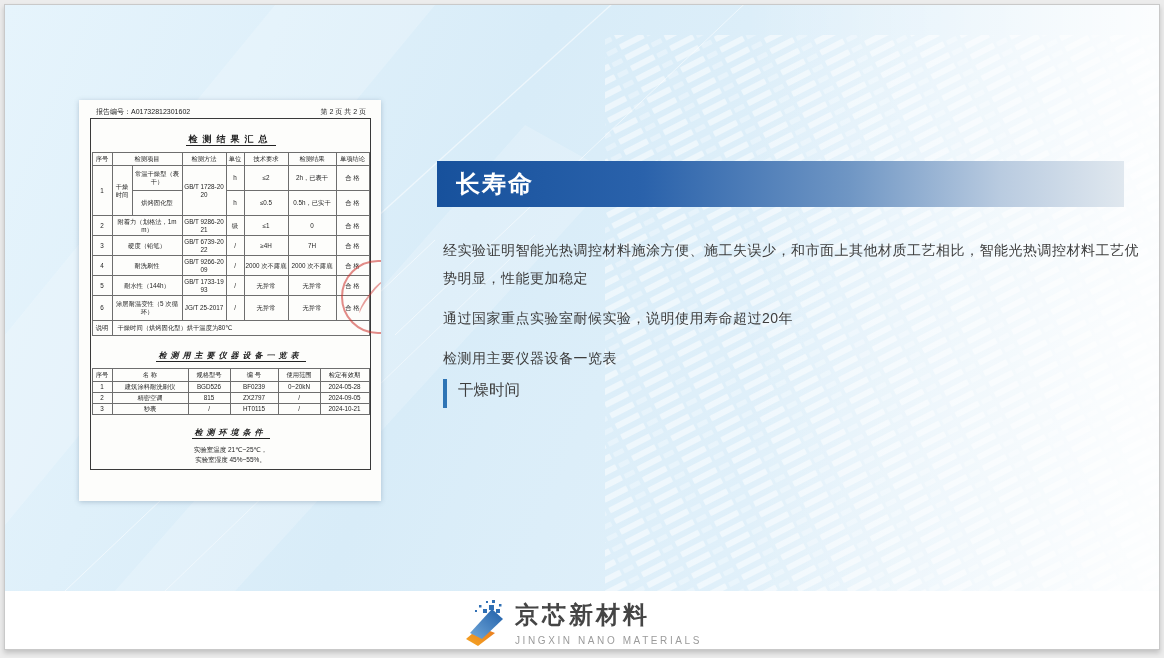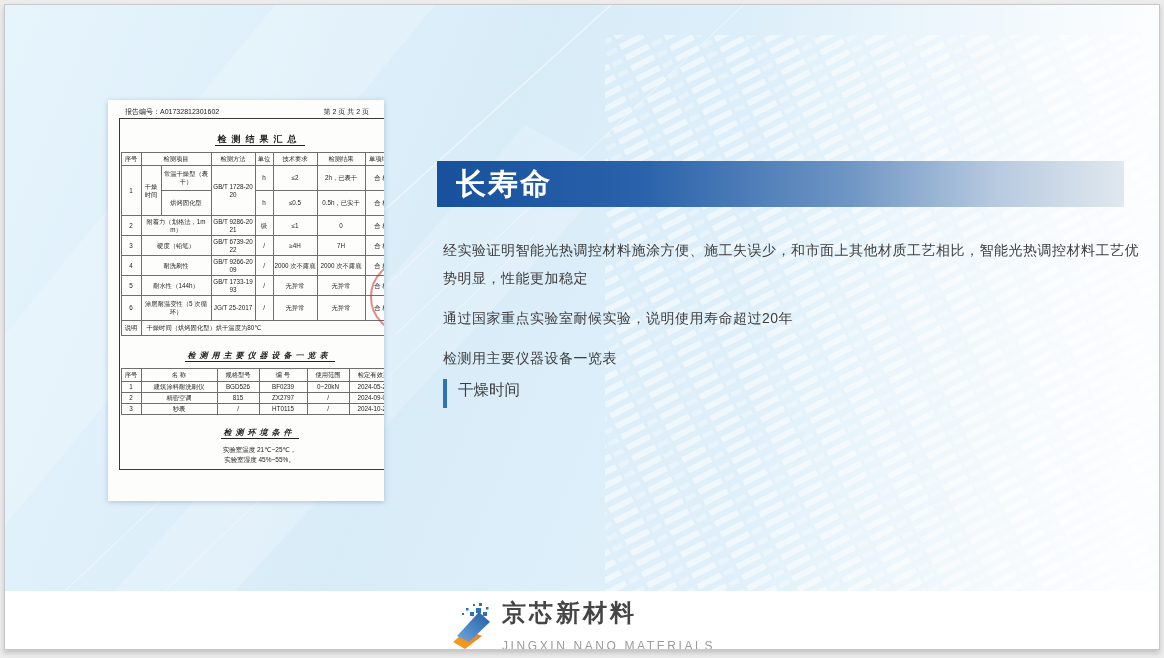--- a/index.html
+++ b/index.html
@@ -5,21 +5,21 @@
   * { margin:0; padding:0; box-sizing:border-box; }
   html,body { width:1164px; height:658px; background:#ececec; font-family:"Liberation Sans","DejaVu Sans",sans-serif; }
   .stage { position:relative; width:1164px; height:658px; overflow:hidden; }
   .slide { position:absolute; left:4px; top:4px; width:1156px; height:646px; background:#ffffff;
            border:1px solid #c9c9c9; box-shadow:0 3px 5px rgba(0,0,0,.18); overflow:hidden; }
   .blue-bg { position:absolute; left:0; top:0; width:100%; height:586px; overflow:hidden;
              background:linear-gradient(112deg,#e6f4fc 0%,#d8ecf8 40%,#e0f0fa 68%,#eef6fb 100%); }
   .decor { position:absolute; left:0; top:0; }
 
   
-  .report-page { position:absolute; left:103px; top:95px; width:276px; height:401px; background:#fdfdfb;
+  .report-page { position:absolute; left:74px; top:95px; width:302px; height:401px; background:#fdfdfb;
                  box-shadow:0 1px 5px rgba(60,90,120,.3); overflow:hidden; color:#222; }
   .rp-header { display:flex; justify-content:space-between; padding:7px 15px 0 17px; font-size:7px; color:#222; }
   .rp-box { position:absolute; left:11px; top:18px; width:281px; height:352px; border:1.5px solid #3a3a3a; overflow:hidden; }
   .rp-title { text-align:center; margin-top:9px; }
   .rp-title span { font-size:9px; font-weight:bold; letter-spacing:5px; border-bottom:1px solid #222; padding:0 3px 1px 3px; }
   .rp-title2 { text-align:center; margin-top:8px;font-style:italic; }
   .rp-title2 span { font-size:8px; font-weight:bold; letter-spacing:4px; border-bottom:1px solid #222; padding:0 3px 1px 3px; }
   table.rt, table.it { border-collapse:collapse; table-layout:fixed; margin:6px auto 0 auto; width:277px;
                        font-size:6.3px; line-height:1.25; color:#1d1d1d; text-align:center; }
   table.rt td, table.it td { border:1px solid #6e6e6e; padding:1px; word-break:break-all; vertical-align:middle; }
@@ -33,33 +33,33 @@
   .env-line { text-align:center; font-size:6.5px; line-height:10px; color:#1d1d1d; }
   .env-wrap { margin-top:6px; }
   .stamp { position:absolute; left:262px; top:160px; width:74px; height:74px; border:2.2px solid rgba(204,45,40,.55);
            border-radius:50%; }
   .stamp i { position:absolute; left:9px; top:30px; width:42px; height:10px; border-top:2px solid rgba(204,45,40,.45);
              transform:rotate(-52deg); border-radius:50%; }
 
   
   .title-bar { position:absolute; left:432px; top:156px; width:687px; height:46px; display:flex; align-items:center;
                background:linear-gradient(90deg,#17519c 0%,#2a62ab 30%,#6f96c4 60%,#b9cbe0 82%,#e0e8ef 100%); }
-  .title-text { color:#ffffff; font-weight:bold; font-size:30px; letter-spacing:2px; padding-left:19px; }
+  .title-text { color:#ffffff; font-weight:bold; font-size:24px; letter-spacing:2px; padding-left:19px; }
   .body-text { position:absolute; left:438px; top:231px; width:702px; font-size:14px; color:#3d3d3d;
                line-height:28px; letter-spacing:0.5px; }
   .body-text p { margin:0 0 12px 0; }
   .source { position:absolute; left:438px; top:374px; border-left:4px solid #2e74b5; padding:1px 0 2px 11px; color:#3d3d3d; }
   .source-label { font-size:15.5px; margin-bottom:5px; }
   .source-line { font-size:17px; line-height:22px; }
 
   
   .logo { position:absolute; left:50%; top:592px; transform:translateX(-50%); display:flex; align-items:center; gap:7px; }
   .logo-txt { display:flex; flex-direction:column; }
   .logo-cn { font-size:24px; font-weight:bold; color:#454545; letter-spacing:3px; font-family:"Liberation Sans","DejaVu Sans",sans-serif; }
-  .logo-en { font-size:12px; color:#9b9b9b; letter-spacing:2.6px; margin-top:10px; }
+  .logo-en { font-size:10px; color:#9b9b9b; letter-spacing:2.6px; margin-top:4px; }
 </style>
 </head>
 <body>
 
 <div class="stage">
   <div class="slide">
     <div class="blue-bg">
 
       <svg class="decor" width="1154" height="586" viewBox="0 0 1154 586">
         <defs>

